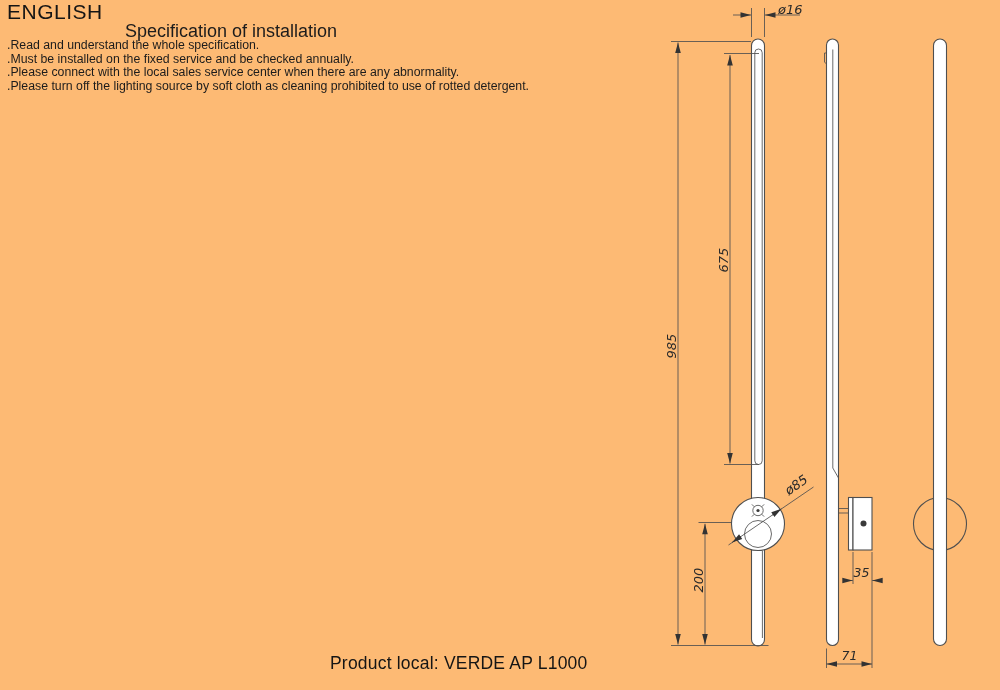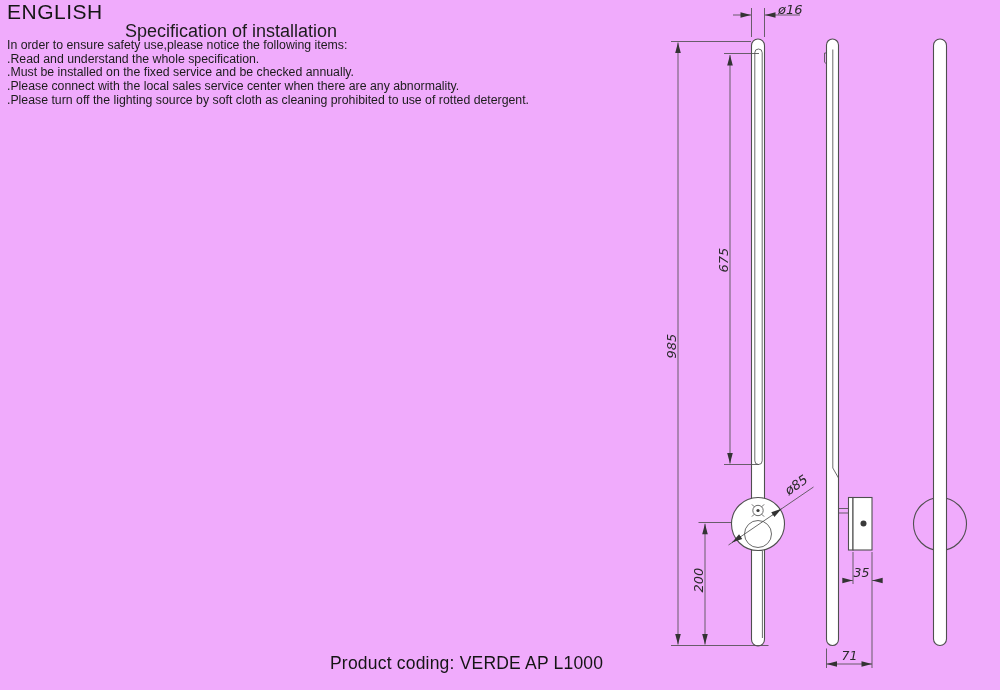--- a/index.html
+++ b/index.html
@@ -1,20 +1,20 @@
 <!DOCTYPE html>
 <html><head>
 <meta charset="utf-8">
 <style>
   html,body{margin:0;padding:0;}
   body{
     width:1000px;height:690px;background:#ffffff;position:relative;overflow:hidden;
     font-family:"Liberation Sans", sans-serif;color:#1c1c1c;
   }
-  .page{position:absolute;inset:0;background:#f0abfc;}
+  .page{position:absolute;inset:0;background:#fdba74;}
   .textblock{position:absolute;left:7px;top:1px;width:560px;}
   .lang-heading{font-size:21px;font-weight:400;margin:0 0 2px 0;line-height:22px;letter-spacing:.5px;color:#151515;}
   .spec-title{font-size:18px;line-height:13.8px;margin-left:118px;color:#1c1c1c;}
   .spec-line{font-size:12.3px;line-height:13.8px;white-space:nowrap;color:#1c1c1c;}
   .product-coding{position:absolute;left:330px;top:653px;font-size:17.5px;color:#151515;letter-spacing:.2px;}
   svg.drawing{position:absolute;left:0;top:0;}
   svg .outline{stroke-width:1.1;}
   svg .ext{stroke-width:.85;fill:none;}
   svg .db{stroke-width:.85;marker-start:url(#arw);marker-end:url(#arw);}
   svg .de{stroke-width:.85;marker-end:url(#arw);}
@@ -23,21 +23,20 @@
   svg text.small{font-size:12.5px;}
 </style>
 </head>
 <body>
 
 <div class="page">
 
   <div class="textblock">
     <h1 class="lang-heading">ENGLISH</h1>
     <div class="spec-title">Specification of installation</div>
-    <div class="spec-line">In order to ensure safety use,please notice the following items:</div>
     <div class="spec-line">.Read and understand the whole specification.</div>
     <div class="spec-line">.Must be installed on the fixed service and be checked annually.</div>
     <div class="spec-line">.Please connect with the local sales service center when there are any abnormality.</div>
     <div class="spec-line">.Please turn off the lighting source by soft cloth as cleaning prohibited to use of rotted detergent.</div>
   </div>
 
   <svg class="drawing" width="1000" height="690" viewBox="0 0 1000 690">
     <defs>
       <marker id="arw" viewBox="-11 -4 12 8" refX="0" refY="0" markerWidth="12" markerHeight="8" orient="auto-start-reverse" markerUnits="userSpaceOnUse">
         <path d="M0,0 L-10.5,-2.8 L-10.5,2.8 Z" fill="#333"></path>
@@ -103,14 +102,14 @@
         <line class="de" x1="880" y1="580.5" x2="872.2" y2="580.5"></line>
         <text class="small" x="861.5" y="577" text-anchor="middle">35</text>
 
         <path class="ext" d="M826.5,648.5 V668"></path>
         <line class="db" x1="826.5" y1="664" x2="872" y2="664"></line>
         <text class="small" x="849.5" y="660" text-anchor="middle">71</text>
       </g>
     </g>
   </svg>
 
-  <div class="product-coding">Product coding: VERDE AP L1000</div>
+  <div class="product-coding">Product local: VERDE AP L1000</div>
 </div>
 
 </body></html>

